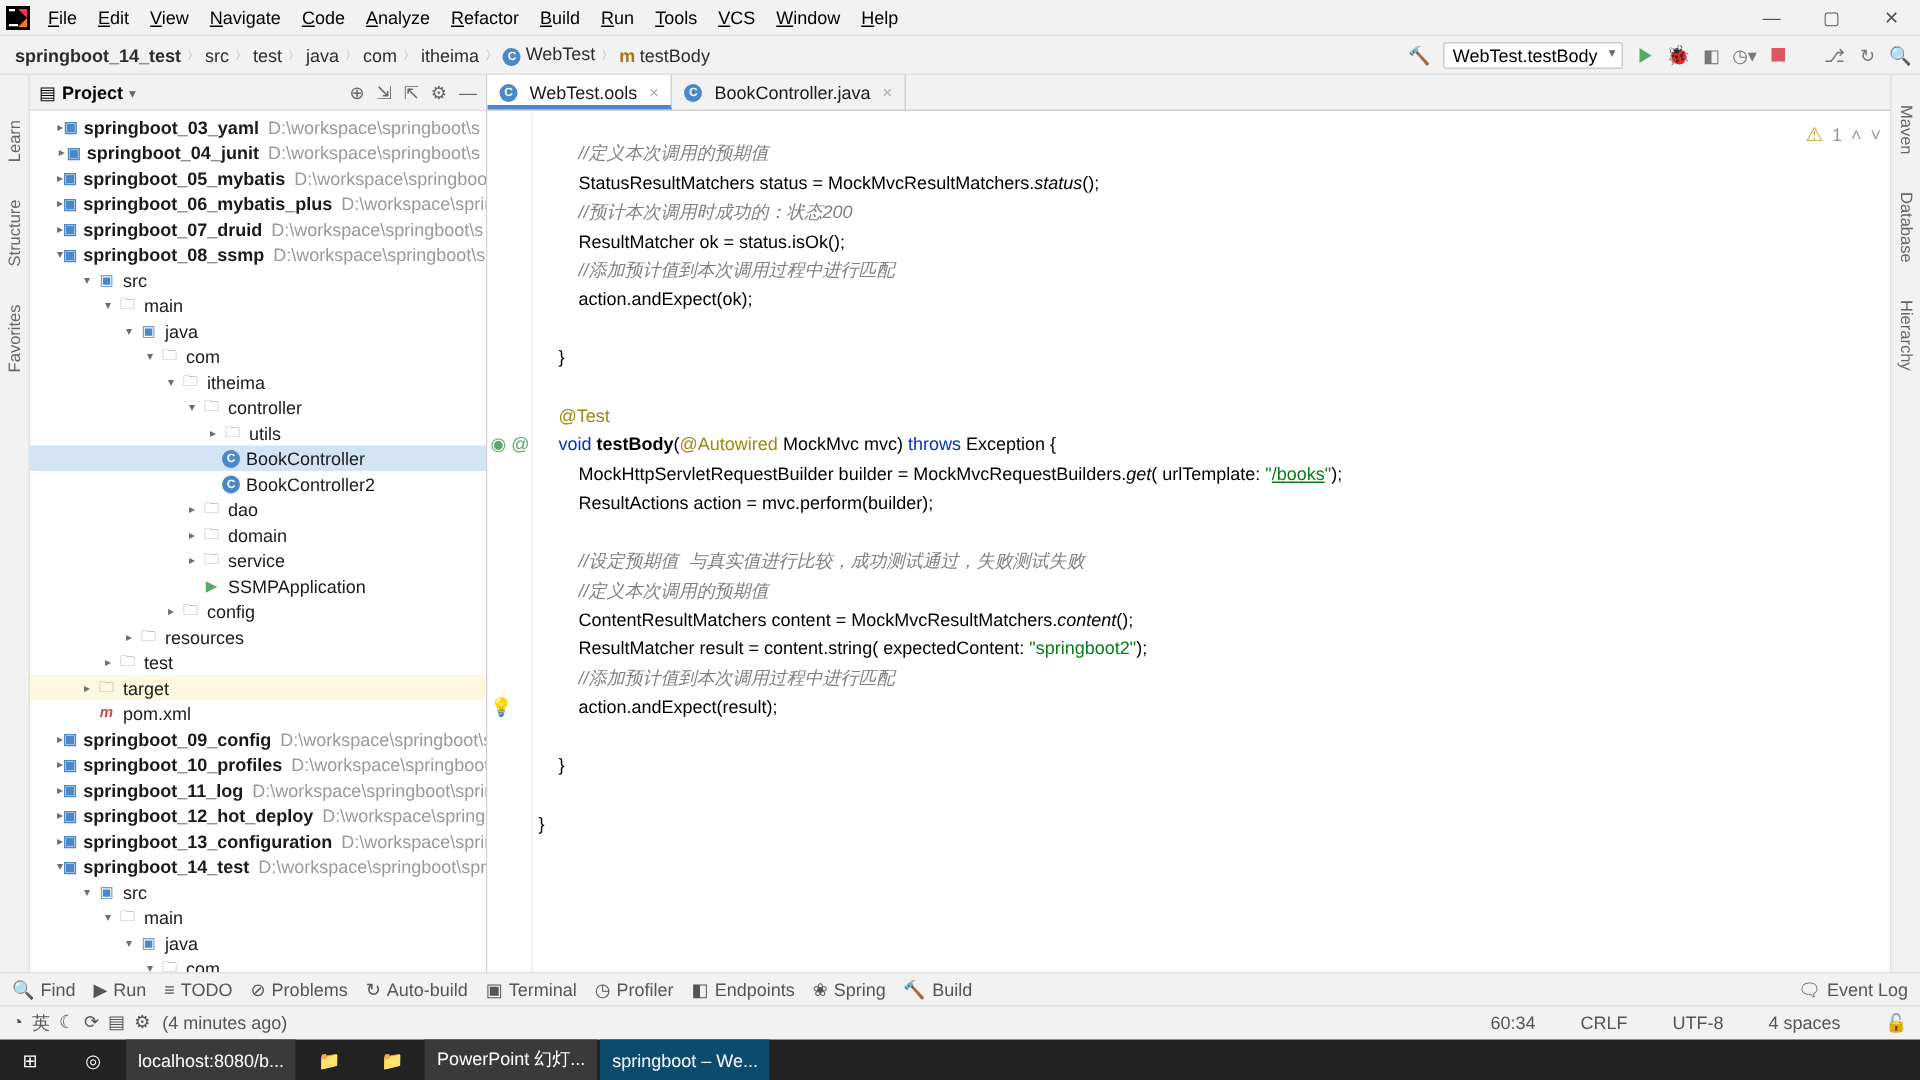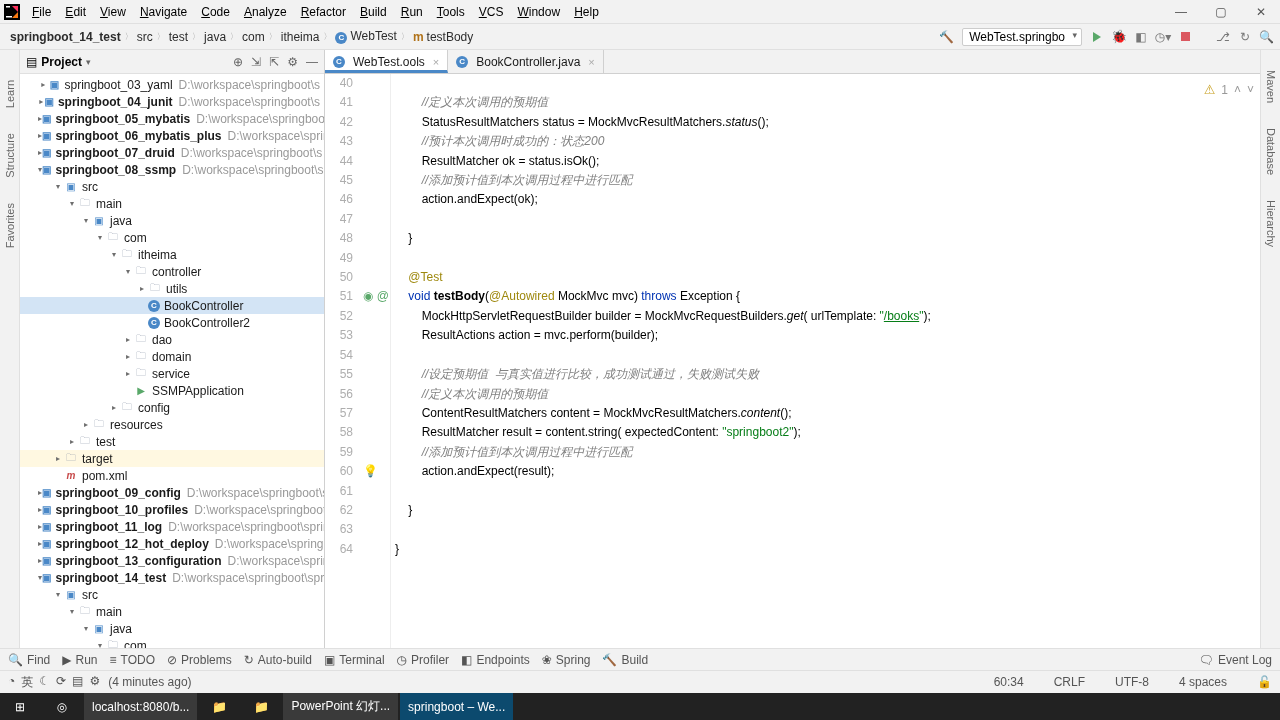--- a/index.html
+++ b/index.html
@@ -142,21 +142,21 @@
       <span class="crumb crumbText">com</span>
       <span class="sep">〉</span>
       <span class="crumb crumbText">itheima</span>
       <span class="sep">〉</span>
       <span class="crumb crumbText"><span class="ficon class-icon" style="margin-right:3px;">C</span>WebTest</span>
       <span class="sep">〉</span>
       <span class="crumb crumbText"><span style="color:#b07219;margin-right:3px;font-weight:bold;">m</span>testBody</span>
     </div>
   <div class="right">
     <span class="tb-icon" style="color:#59a869;">🔨</span>
-    <span class="run-config">WebTest.springbo</span>
+    <span class="run-config">WebTest.testBody</span>
     <span class="tb-icon">
         <span class="green-tri"></span>
       </span>
     <span class="tb-icon bug">🐞</span>
     <span class="tb-icon" style="color:#777;">◧</span>
     <span class="tb-icon" style="color:#777;">◷▾</span>
     <span class="tb-icon">
         <span class="stop"></span>
       </span>
     <span style="width:8px"></span>
@@ -183,21 +183,21 @@
         <span>⇲</span>
         <span>⇱</span>
         <span>⚙</span>
         <span>—</span>
       </div>
     </div>
     <div class="tree">
         <div class="tree-row" style="padding-left: 18px;">
           <span class="tw col"></span>
           <span class="ficon module-icon">▣</span>
-          <span class="tname" style="font-weight: normal;">springboot_03_yaml</span>
+          <span class="tname" style="font-weight: bold;">springboot_03_yaml</span>
           <span class="tpath">D:\workspace\springboot\s</span>
         </div>
         <div class="tree-row" style="padding-left: 18px;">
           <span class="tw col"></span>
           <span class="ficon module-icon">▣</span>
           <span class="tname" style="font-weight: bold;">springboot_04_junit</span>
           <span class="tpath">D:\workspace\springboot\s</span>
         </div>
         <div class="tree-row" style="padding-left: 18px;">
           <span class="tw col"></span>
@@ -379,46 +379,20 @@
           <span>WebTest.ools</span>
           <span class="close">×</span>
         </div>
         <div class="tab">
           <span class="ficon class-icon">C</span>
           <span>BookController.java</span>
           <span class="close">×</span>
         </div>
       </div>
     <div class="editor-body">
-      <div class="gutter">40
-41
-42
-43
-44
-45
-46
-47
-48
-49
-50
-51
-52
-53
-54
-55
-56
-57
-58
-59
-60
-61
-62
-63
-64
-</div>
       <div class="gutter2">
           <span class="mark" style="top: 213.4px; left: 2px;">◉ @</span>
           <span class="mark" style="top: 388px; left: 2px;">💡</span>
         </div>
       <div class="code">
         <span class="c-comm">//定义本次调用的预期值</span>
         StatusResultMatchers status = MockMvcResultMatchers.<span class="c-meth">status</span>();
         <span class="c-comm">//预计本次调用时成功的：状态200</span>
         ResultMatcher ok = status.isOk();
         <span class="c-comm">//添加预计值到本次调用过程中进行匹配</span>

